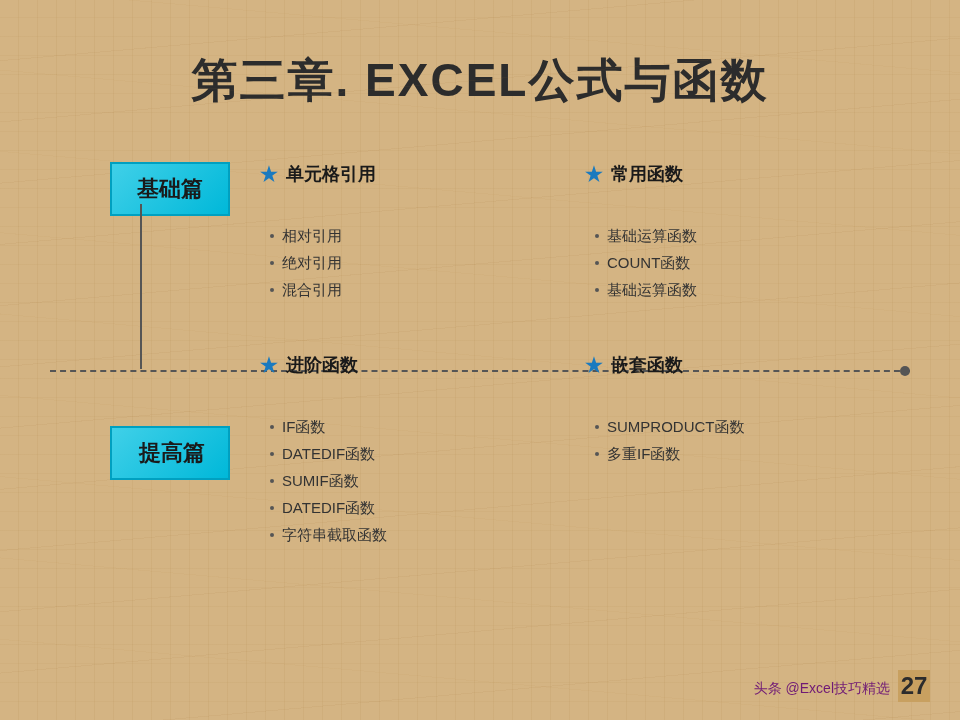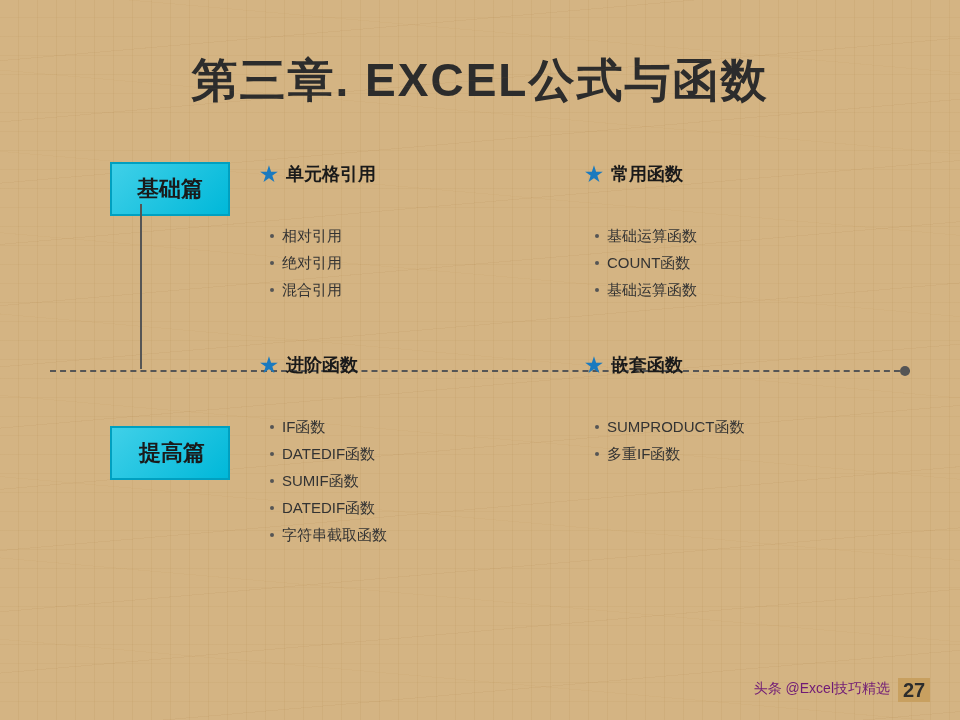--- a/index.html
+++ b/index.html
@@ -191,26 +191,26 @@
       height: 4px;
       background: #555;
       border-radius: 50%;
     }
 
     
     .page-number {
       position: absolute;
       bottom: 18px;
       right: 30px;
-      font-size: 20px;
+      font-size: 24px;
       font-weight: bold;
       color: #2c2c2c;
       background: #c8a060;
       width: 32px;
-      height: 24px;
+      height: 32px;
       display: flex;
       align-items: center;
       justify-content: center;
     }
 
     
     .watermark {
       position: absolute;
       bottom: 22px;
       right: 70px;

